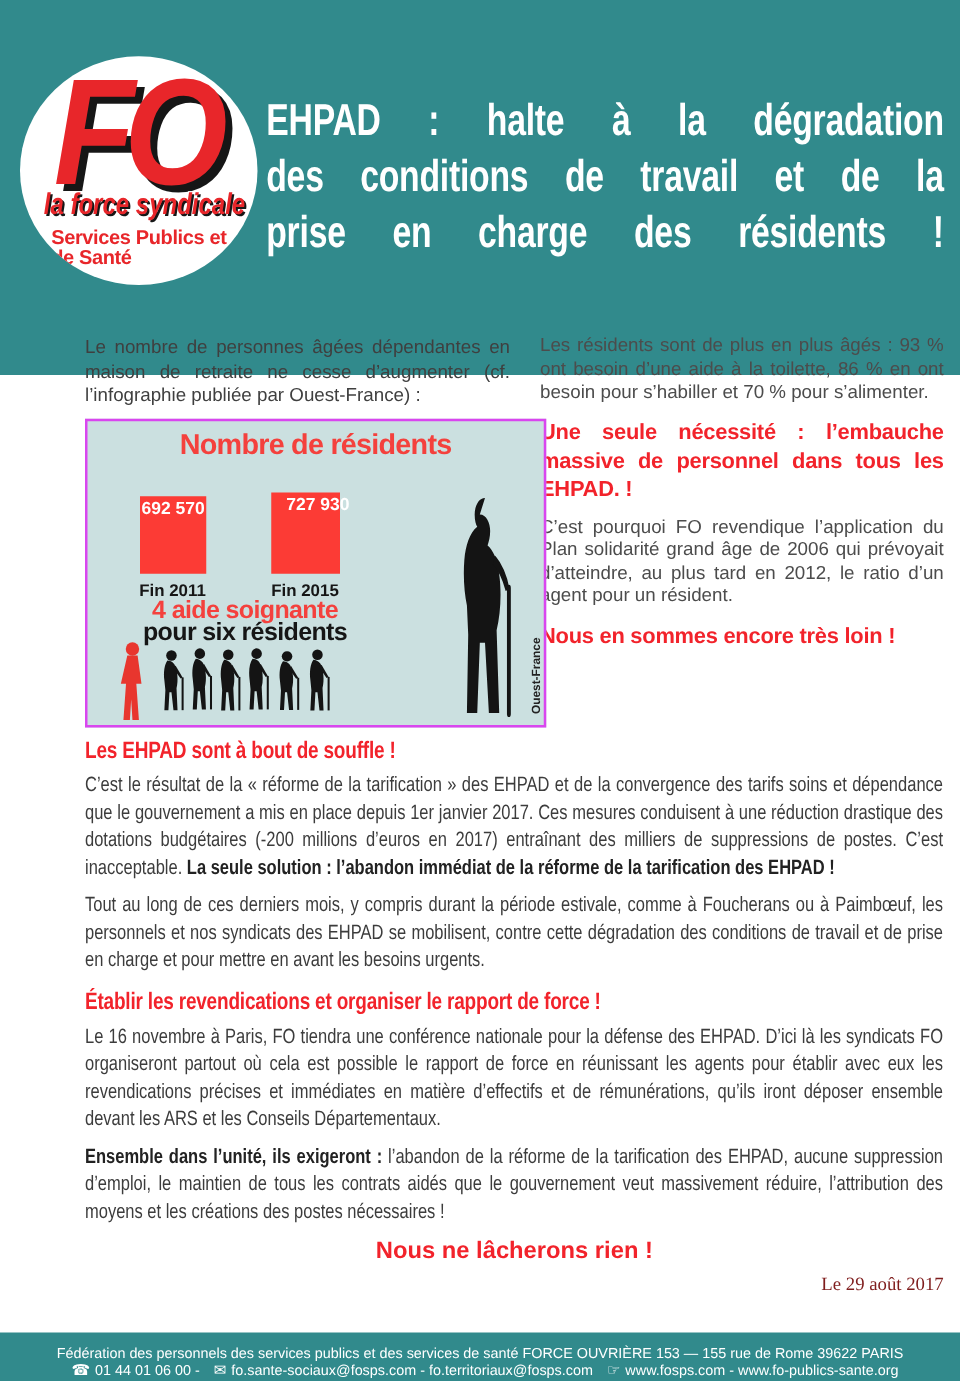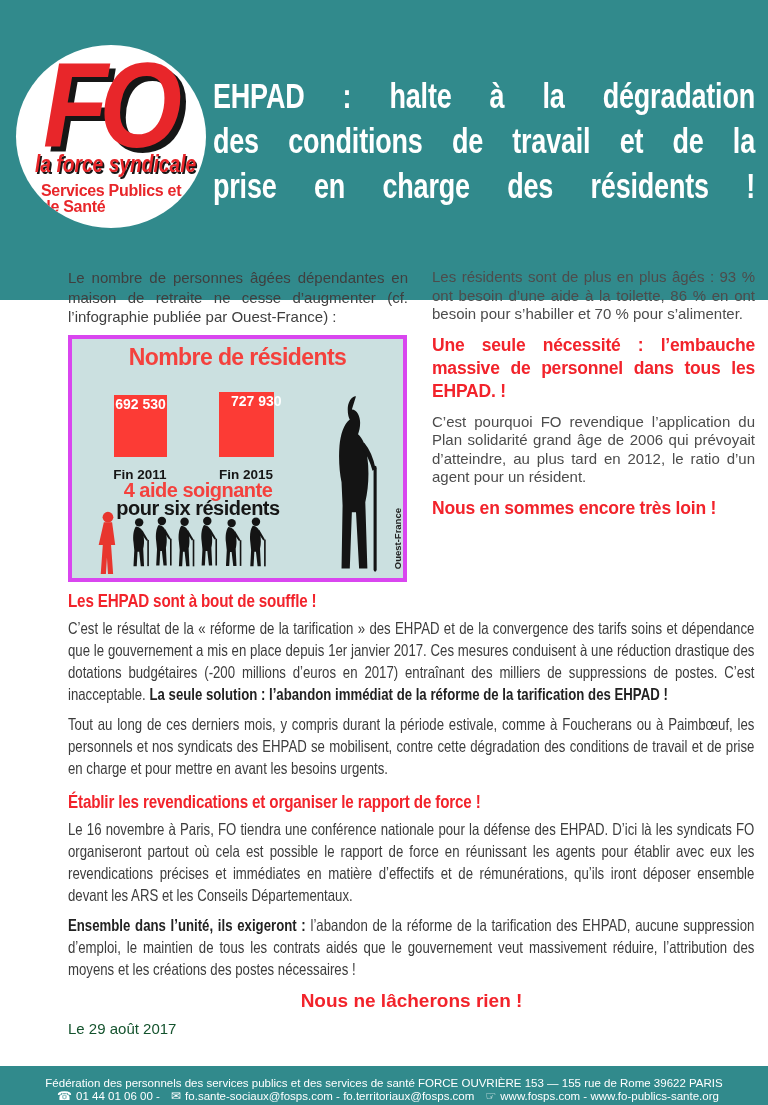--- a/index.html
+++ b/index.html
@@ -16,21 +16,21 @@
   .headline .hl { display:block; width:100%; font-size:27px; line-height:45px; font-weight:bold; color:#ffffff; text-align:justify; text-align-last:justify; transform:scale(1,1.32); letter-spacing:-.2px; white-space:nowrap; }
 
   
   .main { position:absolute; top:232px; left:0; width:768px; padding:36px 13px 0 68px; }
   .columns { display:flex; gap:24px; margin-bottom:8px; }
   .col-left { flex:0 0 340px; width:340px; }
   .col-right { flex:1; }
   .intro { font-size:15px; line-height:19.5px; color:#3f3f3f; text-align:justify; margin-bottom:8px; }
 
   
-  .info { position:relative; width:339px; height:247px; background:#cbe0e0; border:4px solid #d946ef; }
+  .info { position:relative; width:369px; height:247px; background:#cbe0e0; border:2px solid #d946ef; }
   .info-title { margin-top:7px; text-align:center; font-size:23px; line-height:23px; font-weight:bold; color:#f4413d; letter-spacing:-.6px; }
   .bar { position:absolute; bottom:121px; background:#fc3b35; }
   .bar .val { display:block; text-align:center; color:#fff; font-weight:bold; font-size:14px; padding-top:1px; white-space:nowrap; }
   .cat { position:absolute; top:128px; width:76px; text-align:center; font-size:13.5px; font-weight:bold; color:#161616; }
   .caption { position:absolute; top:142px; left:0; width:252px; text-align:center; font-weight:bold; font-size:20px; line-height:18.5px; letter-spacing:-.5px; }
   .caption .c-red { color:#f4413d; }
   .caption .c-black { color:#161616; }
   .figures { position:absolute; left:22px; bottom:3px; display:flex; align-items:flex-end; gap:3px; }
   .big-sil { position:absolute; right:16px; bottom:3px; }
   .credit { position:absolute; right:0px; bottom:8px; writing-mode:vertical-rl; transform:rotate(180deg); font-size:9.5px; font-weight:bold; color:#222; }
@@ -38,21 +38,21 @@
   
   .rtext { font-size:15px; line-height:18.5px; color:#4c4c4c; text-align:justify; margin-bottom:10px; }
   .rhead { font-size:17.5px; line-height:23px; font-weight:bold; color:#f2232b; text-align:justify; margin-bottom:10px; letter-spacing:-.2px; }
 
   
   .wide { width:858px; transform:scaleX(.8); transform-origin:0 0; }
   .sec-head { font-size:19px; line-height:22px; font-weight:bold; color:#f2232b; margin-bottom:5px; letter-spacing:-.2px; }
   .para { font-size:16.5px; line-height:22px; color:#3c3c3c; text-align:justify; margin-bottom:8px; }
   .para b { color:#222; }
   .slogan { width:687px; text-align:center; font-size:19px; font-weight:bold; color:#f2232b; margin:10px 0 8px; }
-  .dateline { width:687px; font-size:15px; color:#14532d; }
+  .dateline { width:687px; text-align:right; font-size:15px; color:#7f1d1d;font-family:Liberation Serif, serif; }
 
   
   .footer { position:absolute; left:0; bottom:0; width:768px; height:39px; background:#318a8c; color:#fff; text-align:center; padding-top:11px; font-size:11.5px; line-height:13px; }
   .footer .ico { display:inline-block; margin:0 4px 0 8px; font-size:12px; }
 </style>
 </head>
 <body>
 
 <div class="page">
 
@@ -77,21 +77,21 @@
 
       <div class="col-left">
         <p class="intro">Le nombre de personnes âgées dépendantes en maison de retraite ne cesse d’augmenter (cf. l’infographie publiée par Ouest-France) :</p>
 
         <div class="info">
           <div class="info-title">
             <div>Nombre de résidents</div>
           </div>
 
           <div class="bar" style="left: 42px; width: 53px; height: 62px;">
-            <span class="val">692 530</span>
+            <span class="val">692 570</span>
           </div>
           <div class="bar" style="left: 147px; width: 55px; height: 65px; padding-left: 12px;">
             <span class="val">727 930</span>
           </div>
           <div class="cat" style="left:30px;">Fin 2011</div>
           <div class="cat" style="left:136px;">Fin 2015</div>
 
           <div class="caption">
             <div class="c-red">4 aide soignante</div>
             <div class="c-black">pour six résidents</div>

